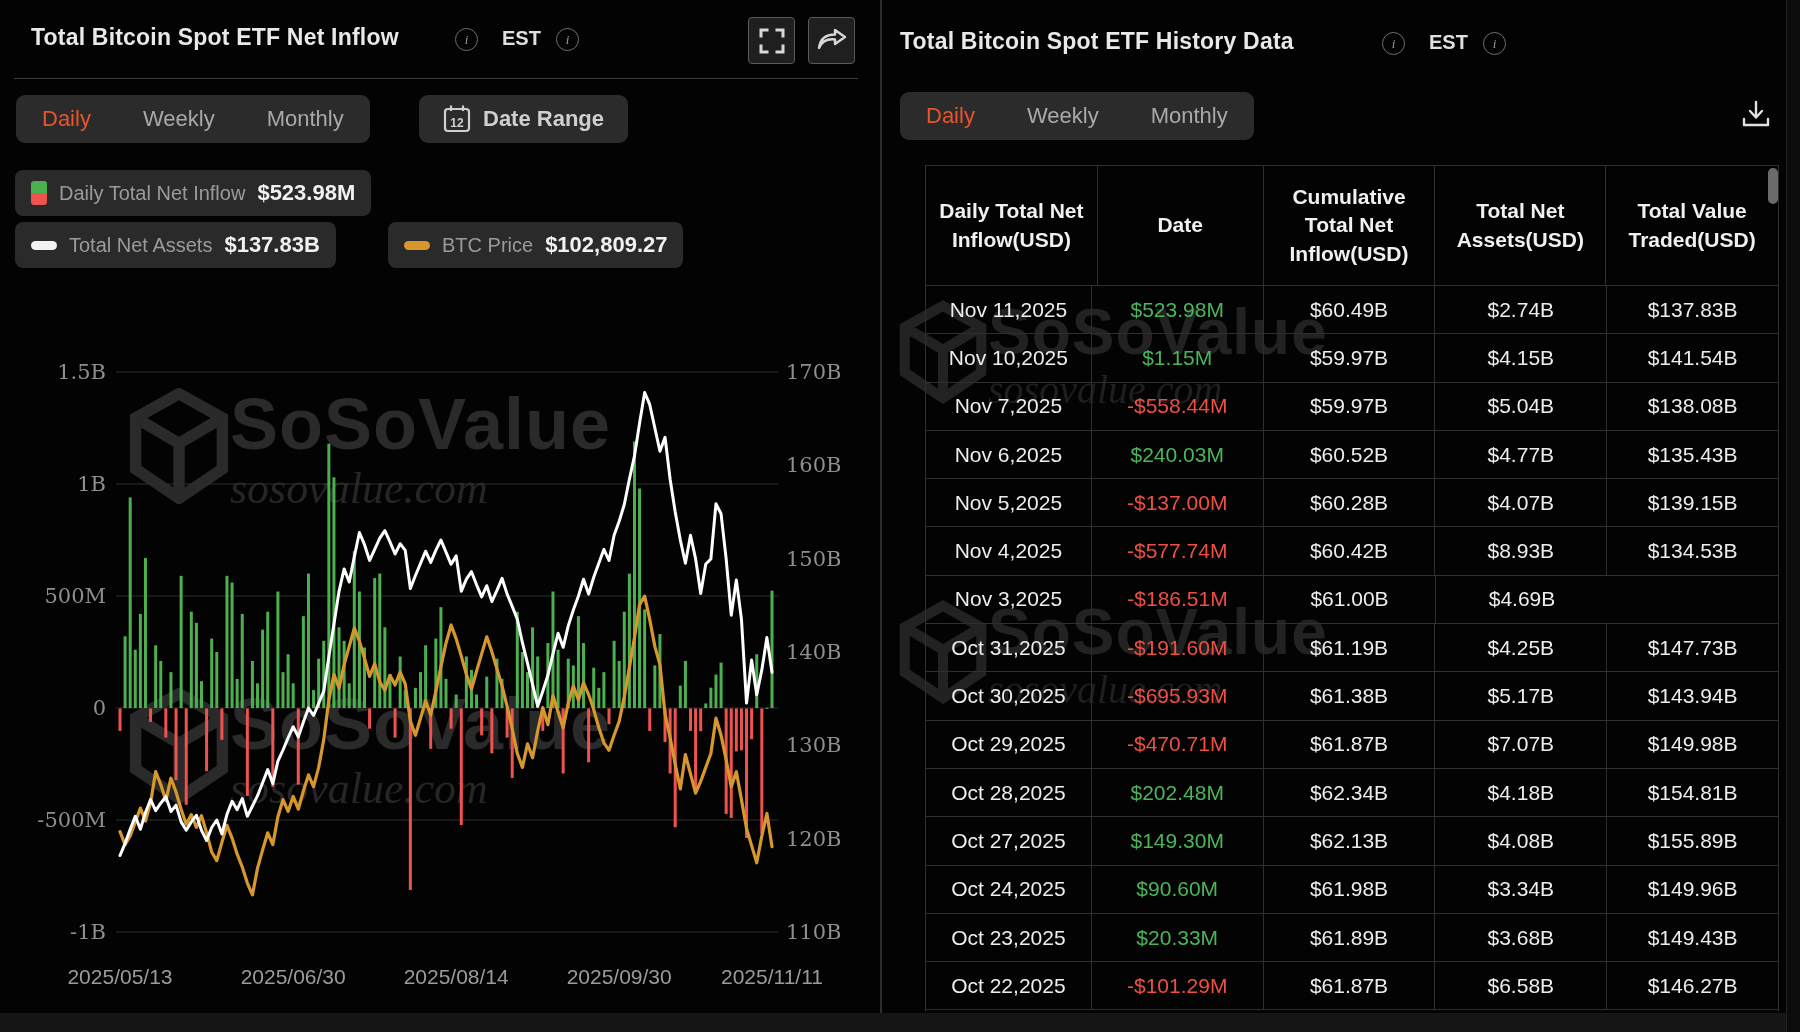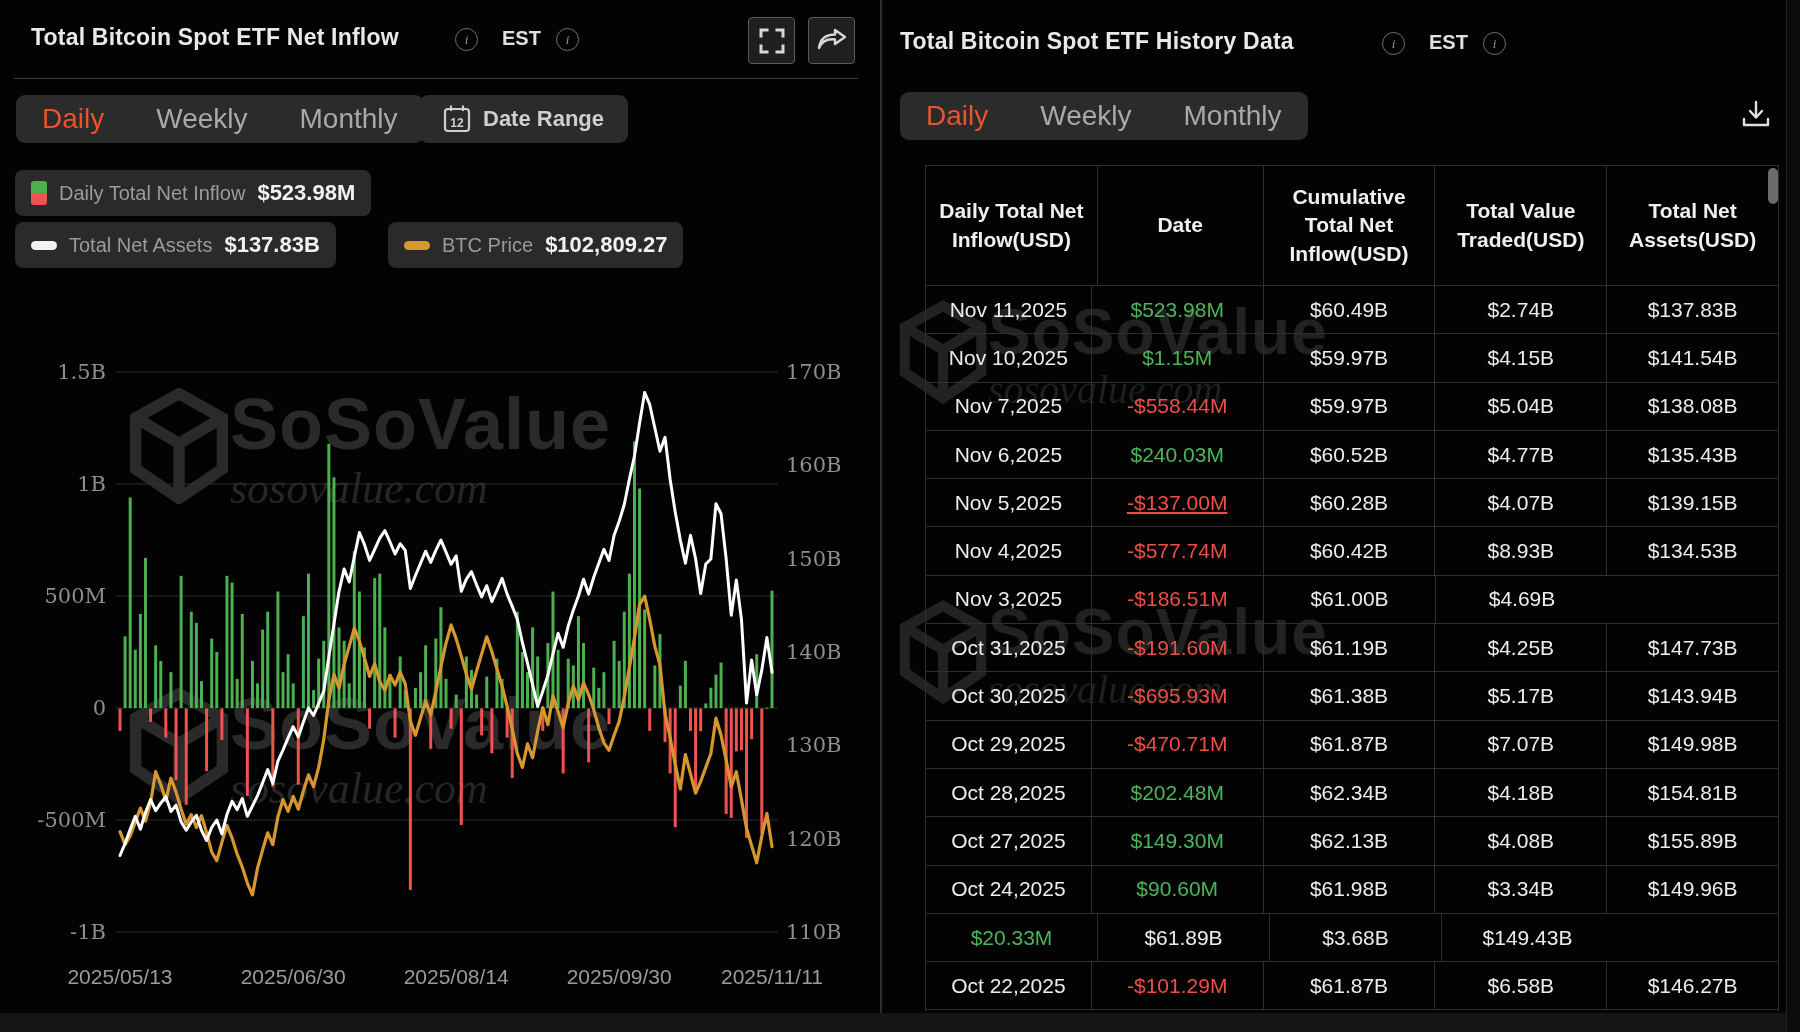--- a/index.html
+++ b/index.html
@@ -13,21 +13,21 @@
   .info-icon{display:inline-block;width:21px;height:21px;border:1.5px solid #6f6f6f;border-radius:50%;
              color:#9a9a9a;font-size:13px;line-height:21px;text-align:center;
              font-family:"Liberation Serif",serif;font-style:italic;}
   .hdr-underline{height:1px;background:#3a3a3a;}
 
   
   .icon-btn{width:47px;height:47px;background:#1f1f1f;border:1.5px solid #5a5a5a;border-radius:4px;
             display:flex;align-items:center;justify-content:center;box-sizing:border-box;}
   .tab-group{background:#2b2b2b;border-radius:9px;display:flex;align-items:center;
              padding:0 26px;gap:52px;height:48px;box-sizing:border-box;}
-  .tab{font-size:28px;color:#a9a9a9;cursor:pointer;white-space:nowrap;}
+  .tab{font-size:22px;color:#a9a9a9;cursor:pointer;white-space:nowrap;}
   .tab.active{color:#e9542c;}
   .date-range-btn{background:#2b2b2b;border-radius:9px;height:48px;display:flex;align-items:center;
                   justify-content:center;gap:12px;padding:0 24px;box-sizing:border-box;}
   .date-range-label{font-size:22px;font-weight:bold;color:#cfcfcf;}
 
   
   .legend-chip{background:#2a2a2a;border-radius:8px;height:46px;display:inline-flex;align-items:center;
                gap:12px;padding:0 16px;box-sizing:border-box;}
   .legend-label{font-size:20px;color:#9b9b9b;white-space:nowrap;}
   .legend-value{font-size:22px;font-weight:bold;color:#f1f1f1;white-space:nowrap;}
@@ -334,22 +334,22 @@
       </svg>
       <span class="wm-text"><span class="brand">SoSoValue</span><br>
       <span class="domain">sosovalue.com</span></span>
     </div>
 
     <div id="history-table" class="abs" style="left:43px;top:165px;width:854px;height:846px;overflow:hidden;z-index:2;">
         <div class="t-header" style="height: 121px;">
           <div class="t-hcell" style="width: 172px;">Daily Total Net Inflow(USD)</div>
           <div class="t-hcell" style="width: 166px;">Date</div>
           <div class="t-hcell" style="width: 172px;">Cumulative Total Net Inflow(USD)</div>
+          <div class="t-hcell" style="width: 171px;">Total Net Assets(USD)</div>
           <div class="t-hcell" style="width: 172px;">Total Value Traded(USD)</div>
-          <div class="t-hcell" style="width: 171px;">Total Net Assets(USD)</div>
         </div>
         <div class="t-row" style="height: 48.3px;">
           <div class="t-cell" style="width: 166px;">Nov 11,2025</div>
           <div class="t-cell pos" style="width: 172px;">$523.98M</div>
           <div class="t-cell" style="width: 172px;">$60.49B</div>
           <div class="t-cell" style="width: 172px;">$2.74B</div>
           <div class="t-cell" style="width: 171px;">$137.83B</div>
         </div>
         <div class="t-row" style="height: 48.3px;">
           <div class="t-cell" style="width: 166px;">Nov 10,2025</div>
@@ -367,21 +367,21 @@
         </div>
         <div class="t-row" style="height: 48.3px;">
           <div class="t-cell" style="width: 166px;">Nov 6,2025</div>
           <div class="t-cell pos" style="width: 172px;">$240.03M</div>
           <div class="t-cell" style="width: 172px;">$60.52B</div>
           <div class="t-cell" style="width: 172px;">$4.77B</div>
           <div class="t-cell" style="width: 171px;">$135.43B</div>
         </div>
         <div class="t-row" style="height: 48.3px;">
           <div class="t-cell" style="width: 166px;">Nov 5,2025</div>
-          <div class="t-cell neg" style="width: 172px; text-decoration: underline;">-$137.00M</div>
+          <div class="t-cell neg" style="width: 172px;">-$137.00M</div>
           <div class="t-cell" style="width: 172px;">$60.28B</div>
           <div class="t-cell" style="width: 172px;">$4.07B</div>
           <div class="t-cell" style="width: 171px;">$139.15B</div>
         </div>
         <div class="t-row" style="height: 48.3px;">
           <div class="t-cell" style="width: 166px;">Nov 4,2025</div>
           <div class="t-cell neg" style="width: 172px;">-$577.74M</div>
           <div class="t-cell" style="width: 172px;">$60.42B</div>
           <div class="t-cell" style="width: 172px;">$8.93B</div>
           <div class="t-cell" style="width: 171px;">$134.53B</div>
@@ -428,20 +428,21 @@
           <div class="t-cell" style="width: 171px;">$155.89B</div>
         </div>
         <div class="t-row" style="height: 48.3px;">
           <div class="t-cell" style="width: 166px;">Oct 24,2025</div>
           <div class="t-cell pos" style="width: 172px;">$90.60M</div>
           <div class="t-cell" style="width: 172px;">$61.98B</div>
           <div class="t-cell" style="width: 172px;">$3.34B</div>
           <div class="t-cell" style="width: 171px;">$149.96B</div>
         </div>
         <div class="t-row" style="height: 48.3px;">
+          <div class="t-cell" style="width: 166px;">Oct 23,2025</div>
           <div class="t-cell pos" style="width: 172px;">$20.33M</div>
           <div class="t-cell" style="width: 172px;">$61.89B</div>
           <div class="t-cell" style="width: 172px;">$3.68B</div>
           <div class="t-cell" style="width: 171px;">$149.43B</div>
         </div>
         <div class="t-row" style="height: 48.3px;">
           <div class="t-cell" style="width: 166px;">Oct 22,2025</div>
           <div class="t-cell neg" style="width: 172px;">-$101.29M</div>
           <div class="t-cell" style="width: 172px;">$61.87B</div>
           <div class="t-cell" style="width: 172px;">$6.58B</div>

